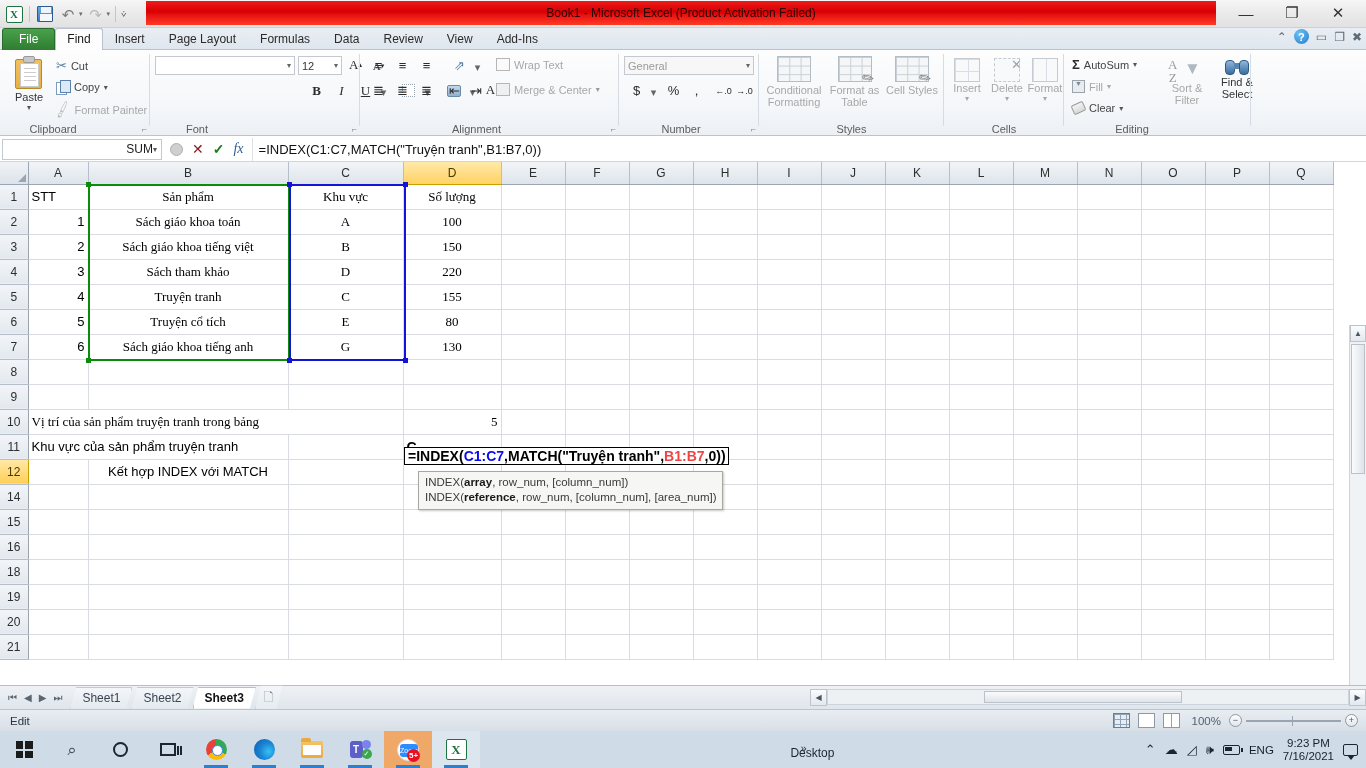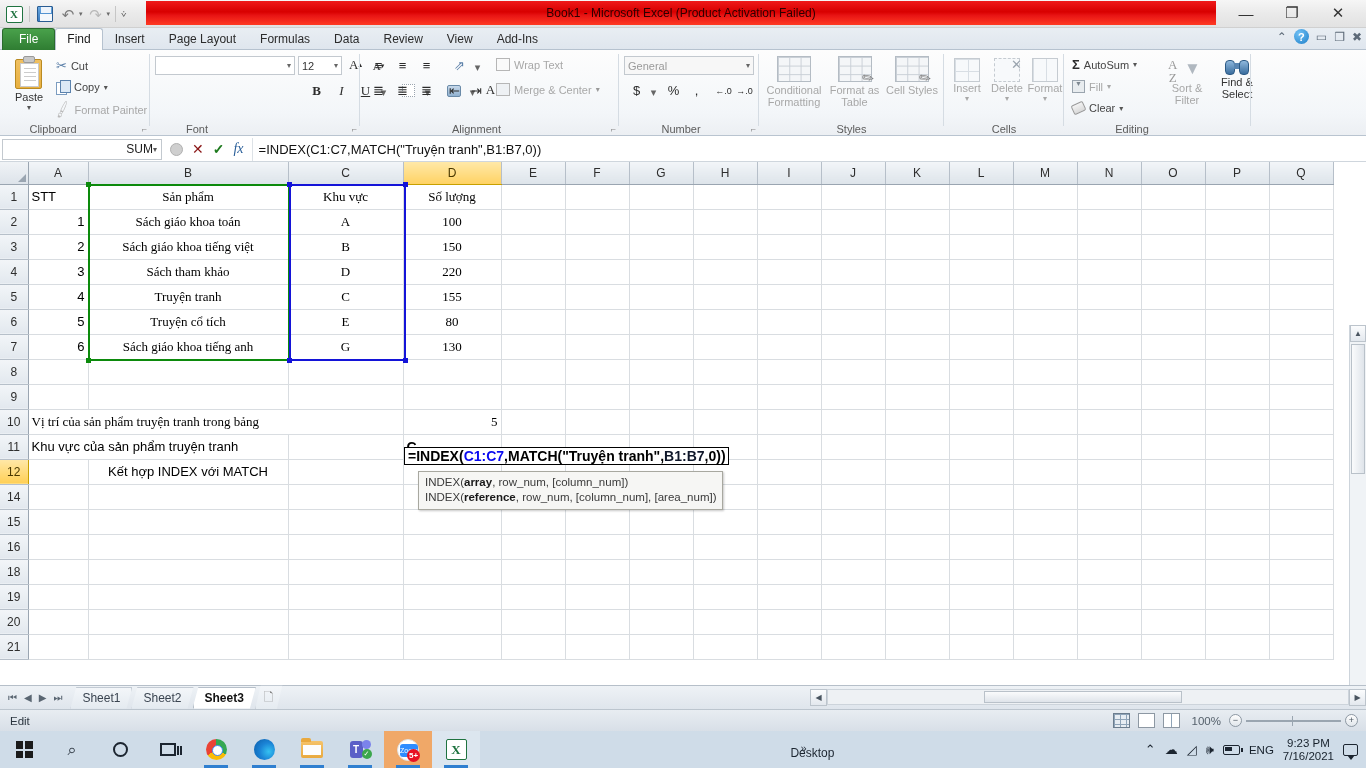--- a/index.html
+++ b/index.html
@@ -215,21 +215,21 @@
   .blue { border: 2px solid #1414d8; }
   .blue .hd { background: #1414d8; }
 
   
   .editbox {
     position: absolute; background: #fff; border: 1.5px solid #000;
     font-size: 14px; font-weight: bold; color: #000; padding: 1px 2px 1px 3px;
     white-space: nowrap; display: flex; align-items: center; line-height: 1;
   }
   .tok-blue { color: #0a0af0; }
-  .tok-green { color: #0f172a; }
+  .tok-green { color: #ef4444; }
   .tok-black { color: #000; }
 
   .tooltip {
     position: absolute; background: #f6f6f4; border: 1px solid #a8a8a0;
     box-shadow: 1px 1px 2px rgba(0,0,0,0.22); padding: 3px 6px 4px 6px;
     font-size: 11.5px; color: #3a3a3a; line-height: 15px; white-space: nowrap;
   }
   .tooltip b { color: #1a1a1a; }
 
   

